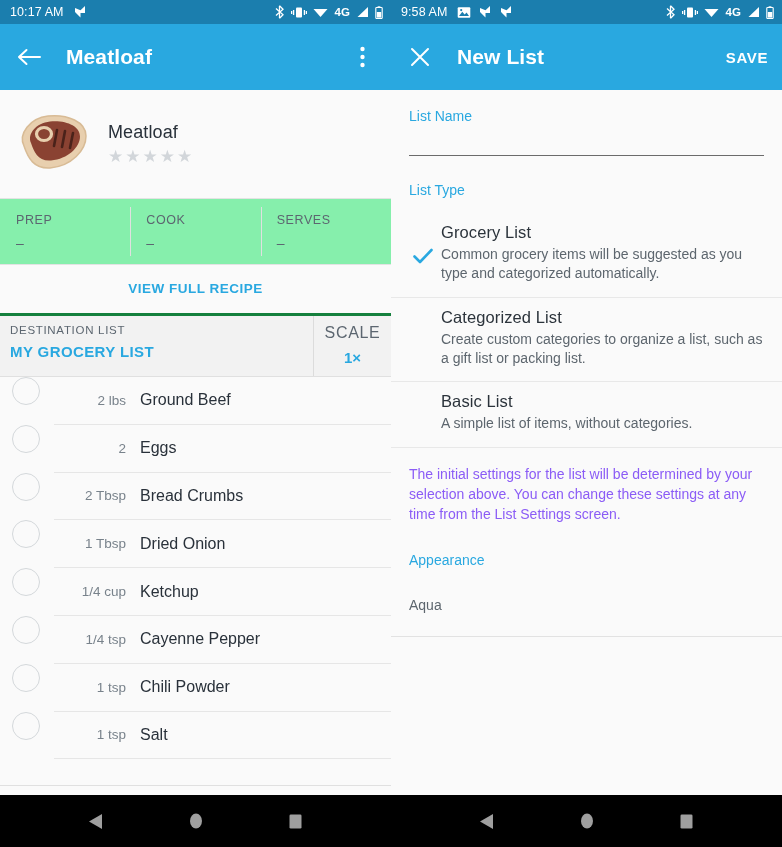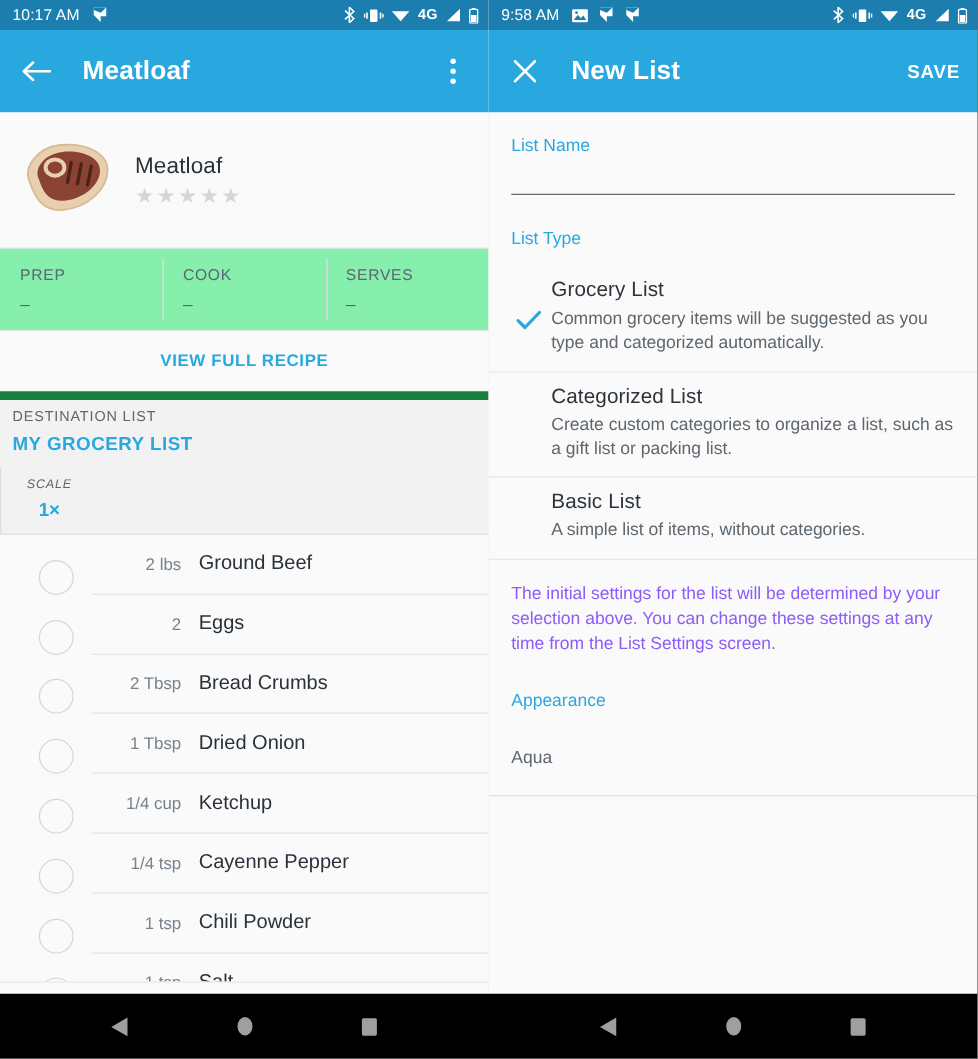--- a/index.html
+++ b/index.html
@@ -53,31 +53,31 @@
   }
   .stat-label { font-size: 12.5px; color: #5c6670; letter-spacing: .6px; }
   .stat-value { font-size: 14px; color: #5c6670; margin-top: 8px; }
 
   .view-full {
     text-align: center; padding: 16px 0 17px; background:#fafafa;
     color: #29a8e0; font-size: 13.5px; font-weight: 700; letter-spacing: .5px;
   }
 
   
-  .dest-row { display: flex; background: #f2f2f2; border-top:7px solid #15803d; border-bottom:1px solid #e0e0e0;flex-direction:column;}
+  .dest-row { display: flex; background: #f2f2f2; border-top:3px solid #15803d; border-bottom:1px solid #e0e0e0;}
   .dest-main { flex: 1; padding: 8px 0 10px 10px; }
   .dest-label { font-size: 11.5px; color: #5c6670; letter-spacing: .7px; }
   .dest-value { font-size: 15px; color: #29a8e0; font-weight: 700; letter-spacing: .4px; margin-top: 7px; }
   .scale-box { width: 78px; text-align: center; padding: 8px 0 10px; border-left:1px solid #dcdcdc; }
-  .scale-label { font-size: 10px; color: #5c6670; letter-spacing: .7px; font-style: italic; }
+  .scale-label { font-size: 16px; color: #5c6670; letter-spacing: .7px; }
   .scale-value { font-size: 15px; color: #29a8e0; font-weight: 700; margin-top: 7px; }
 
   
   .ing-list { background: #fafafa; }
-  .ing-row { display: flex; align-items: flex-end; height: 47.8px; padding-left: 12px; margin-left: 19px; }
+  .ing-row { display: flex; align-items: flex-start; height: 47.8px; padding-left: 12px; }
   .ing-check {
     width: 28px; height: 28px; border-radius: 50%;
     border: 1px solid #d4d8db; flex: none; background: transparent;
   }
   .ing-right { flex: 1; display: flex; align-items: center; height: 100%;
                border-bottom: 1px solid #e6e6e6; margin-left: 14px; }
   .ing-row:first-child .ing-right { border-top: none; }
   .ing-qty { width: 72px; text-align: right; font-size: 13.5px; color: #78828b; padding-right: 0; }
   .ing-name { margin-left: 14px; font-size: 16px; color: #29313a; }
 

